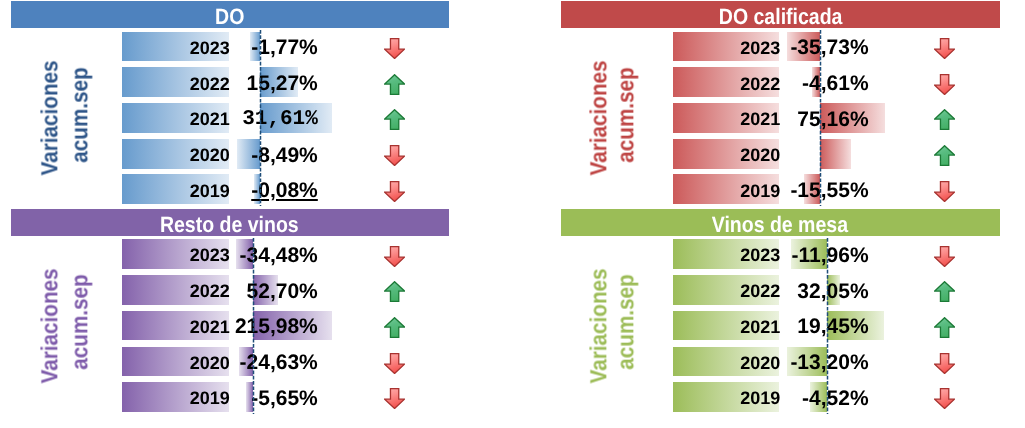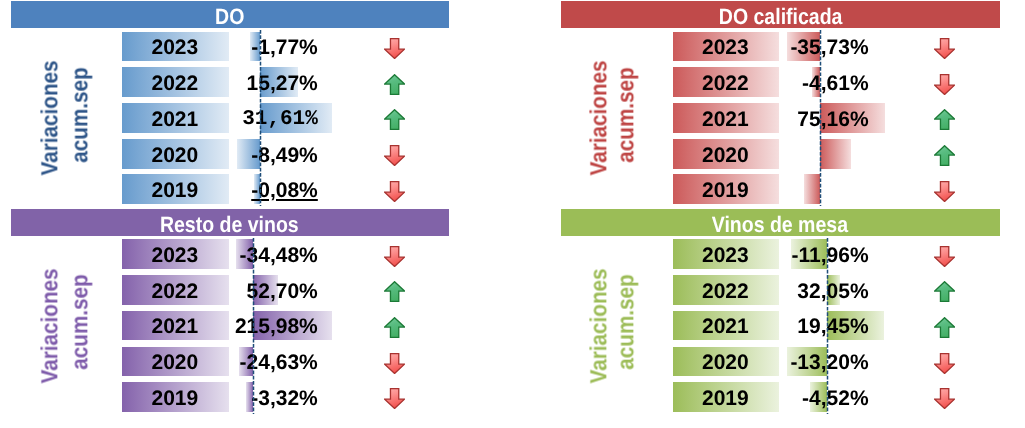--- a/index.html
+++ b/index.html
@@ -13,21 +13,21 @@
        color:#ffffff;font-weight:bold;font-size:22.3px;overflow:hidden;}
   .hdr > span{display:block;transform:scaleX(0.875) translateY(3.3px) translateZ(0);transform-origin:center;}
 
   .sidelbl{position:absolute;font-weight:bold;font-size:23.4px;line-height:1;
            writing-mode:vertical-rl;transform:rotate(180deg) scaleY(0.885) translateZ(0);
            transform-origin:center;white-space:nowrap;}
 
   .row{position:absolute;left:0;top:0;width:1025px;height:428px;}
   .yearbar{position:absolute;}
   .yeartxt{position:absolute;display:flex;align-items:center;justify-content:center;
-           color:#000000;font-weight:bold;font-size:21px;transform:translateZ(0);}
+           color:#000000;font-weight:bold;font-size:18px;transform:translateZ(0);padding-left:35px;}
   .dbar{position:absolute;}
   .val{position:absolute;font-weight:bold;font-size:21px;color:#000000;
        white-space:nowrap;text-align:right;height:24px;line-height:24px;width:200px;
        transform:translateZ(0);}
   .arrow{position:absolute;width:21.2px;height:21.2px;}
   .arrow > svg{display:block;}
   .axis{position:absolute;width:3px;}
   .axis > svg{display:block;}
 </style>
 </head>
@@ -214,20 +214,21 @@
               </linearGradient>
             </defs>
             <path d="M50 3.2 L96.8 47.4 L69.7 47.4 L69.7 96.8 L30.5 96.8 L30.5 47.4 L3.2 47.4 Z" fill="url(#ag8)" stroke="#1C7A37" stroke-width="6.2" stroke-linejoin="miter" stroke-miterlimit="3"></path>
           </svg>
         </div>
     </div>
     <div class="row">
       <div class="yearbar" style="left: 672.5px; top: 174.3px; width: 106.5px; height: 29.8px; background: linear-gradient(to right, rgb(204, 90, 90) 0%, rgb(245, 222, 222) 100%);"></div>
       <div class="yeartxt" style="left: 672.1px; top: 176.3px; width: 106.5px; height: 29.8px;">2019</div>
       <div class="dbar" style="top: 174.3px; height: 29.8px; width: 16.4px; left: 803.9px; background: linear-gradient(to right, rgb(245, 222, 222) 0%, rgb(204, 90, 90) 100%);"></div>
+      <div class="val" style="left: 668.6px; top: 178.9px;">-15,55%</div>
       <div class="arrow" style="left: 934.2px; top: 180.7px;">
           <svg viewBox="0 0 100 100" width="21.2" height="21.2">
             <defs>
               <linearGradient id="ag9" x1="0" y1="0" x2="0.35" y2="1">
                 <stop offset="0%" stop-color="#FFB0AE"></stop>
                 <stop offset="40%" stop-color="#FC8F8D"></stop>
                 <stop offset="100%" stop-color="#F35350"></stop>
               </linearGradient>
             </defs>
             <path d="M50 96.8 L3.2 52.6 L30.5 52.6 L30.5 3.2 L69.7 3.2 L69.7 52.6 L96.8 52.6 Z" fill="url(#ag9)" stroke="#A83330" stroke-width="6.2" stroke-linejoin="miter" stroke-miterlimit="3"></path>
@@ -317,21 +318,21 @@
               </linearGradient>
             </defs>
             <path d="M50 96.8 L3.2 52.6 L30.5 52.6 L30.5 3.2 L69.7 3.2 L69.7 52.6 L96.8 52.6 Z" fill="url(#ag13)" stroke="#A83330" stroke-width="6.2" stroke-linejoin="miter" stroke-miterlimit="3"></path>
           </svg>
         </div>
     </div>
     <div class="row">
       <div class="yearbar" style="left: 122px; top: 381.9px; width: 106.5px; height: 29.8px; background: linear-gradient(to right, rgb(132, 98, 171) 0%, rgb(230, 224, 238) 100%);"></div>
       <div class="yeartxt" style="left: 121.6px; top: 383.9px; width: 106.5px; height: 29.8px;">2019</div>
       <div class="dbar" style="top: 381.9px; height: 29.8px; width: 7.2px; left: 246px; background: linear-gradient(to right, rgb(230, 224, 238) 0%, rgb(132, 98, 171) 100%);"></div>
-      <div class="val" style="left: 117.8px; top: 386.5px;">-3,32%</div>
+      <div class="val" style="left: 117.8px; top: 386.5px;">-5,65%</div>
       <div class="arrow" style="left: 383.6px; top: 388.3px;">
           <svg viewBox="0 0 100 100" width="21.2" height="21.2">
             <defs>
               <linearGradient id="ag14" x1="0" y1="0" x2="0.35" y2="1">
                 <stop offset="0%" stop-color="#FFB0AE"></stop>
                 <stop offset="40%" stop-color="#FC8F8D"></stop>
                 <stop offset="100%" stop-color="#F35350"></stop>
               </linearGradient>
             </defs>
             <path d="M50 96.8 L3.2 52.6 L30.5 52.6 L30.5 3.2 L69.7 3.2 L69.7 52.6 L96.8 52.6 Z" fill="url(#ag14)" stroke="#A83330" stroke-width="6.2" stroke-linejoin="miter" stroke-miterlimit="3"></path>

